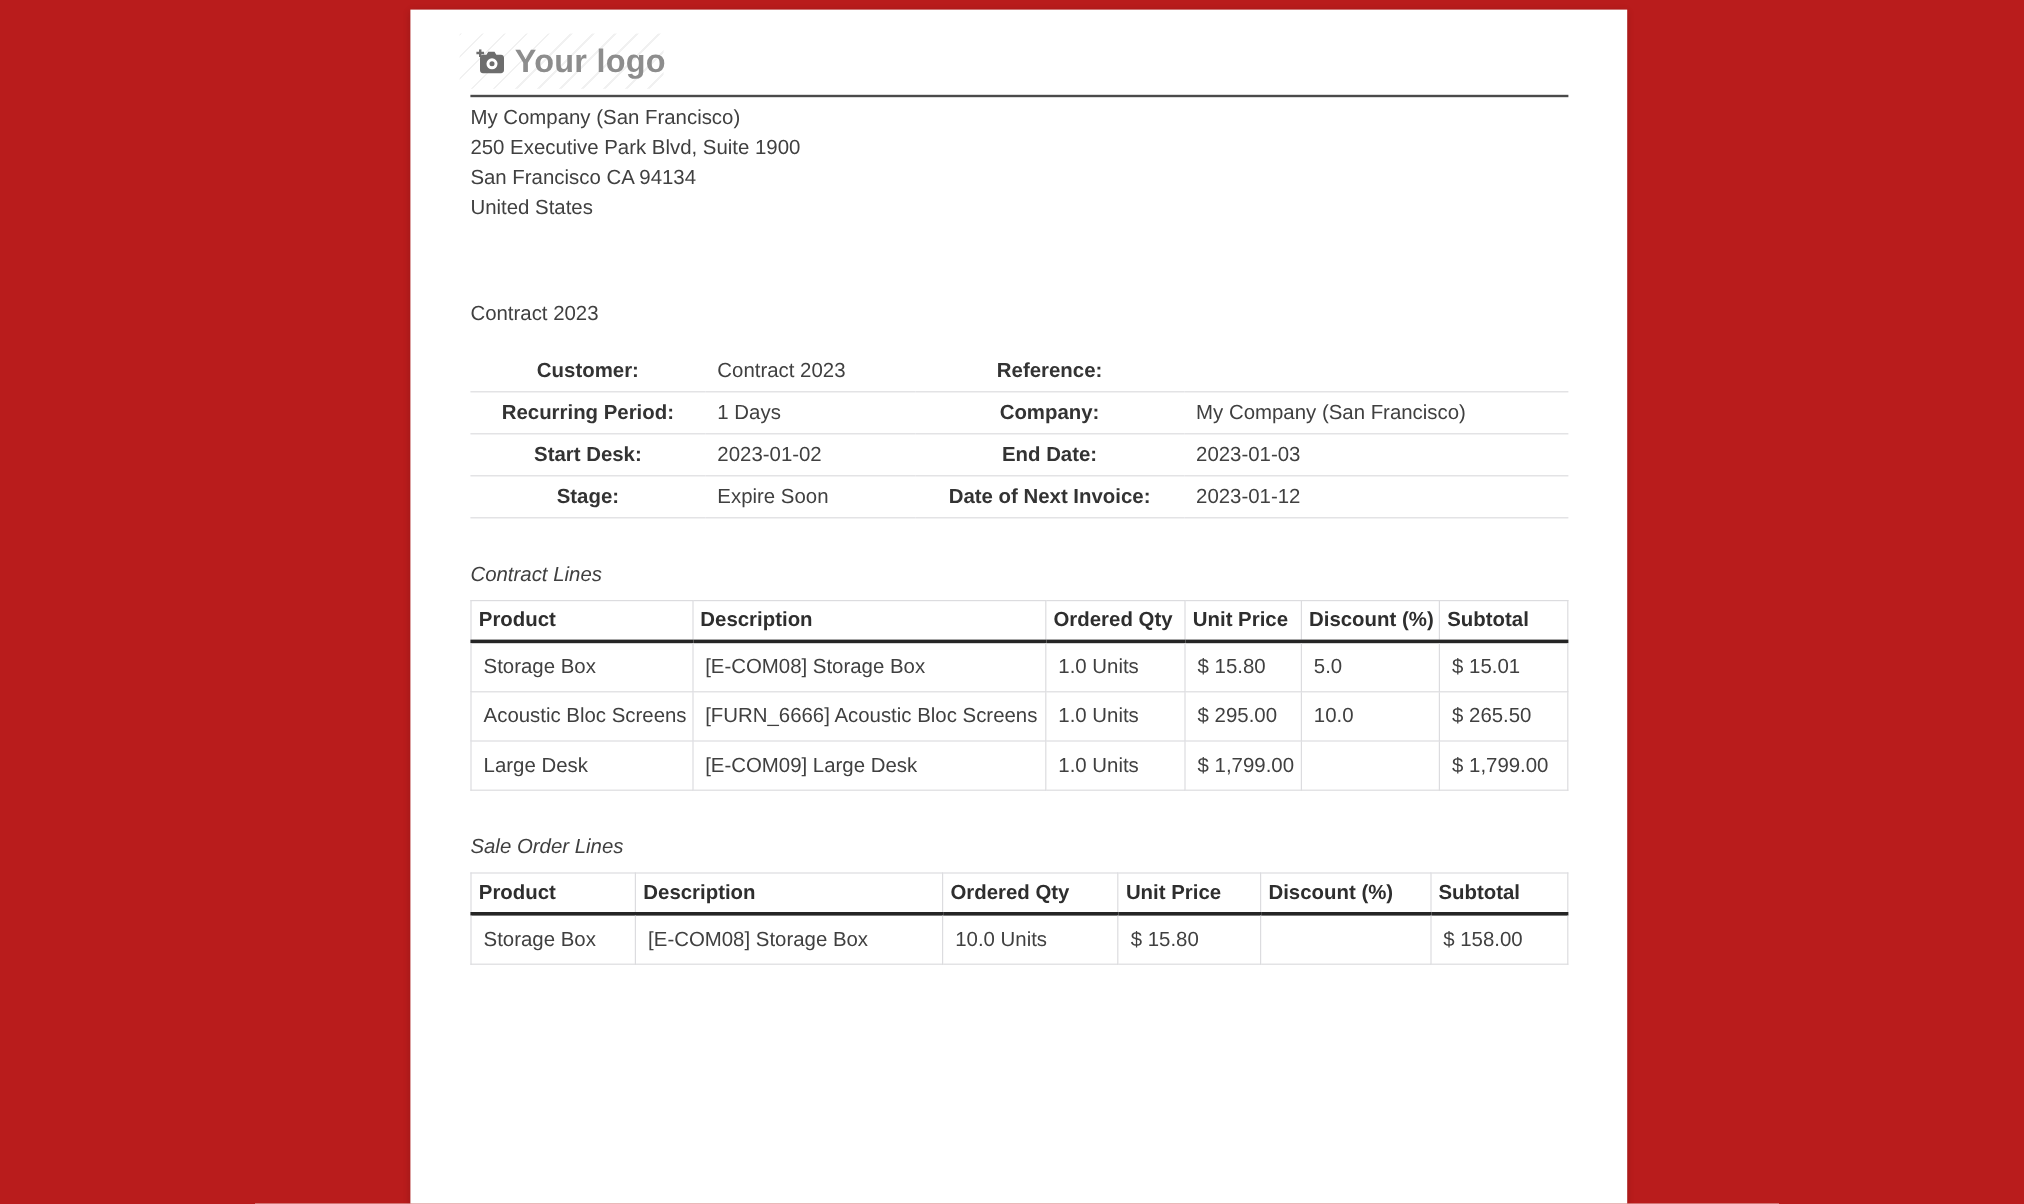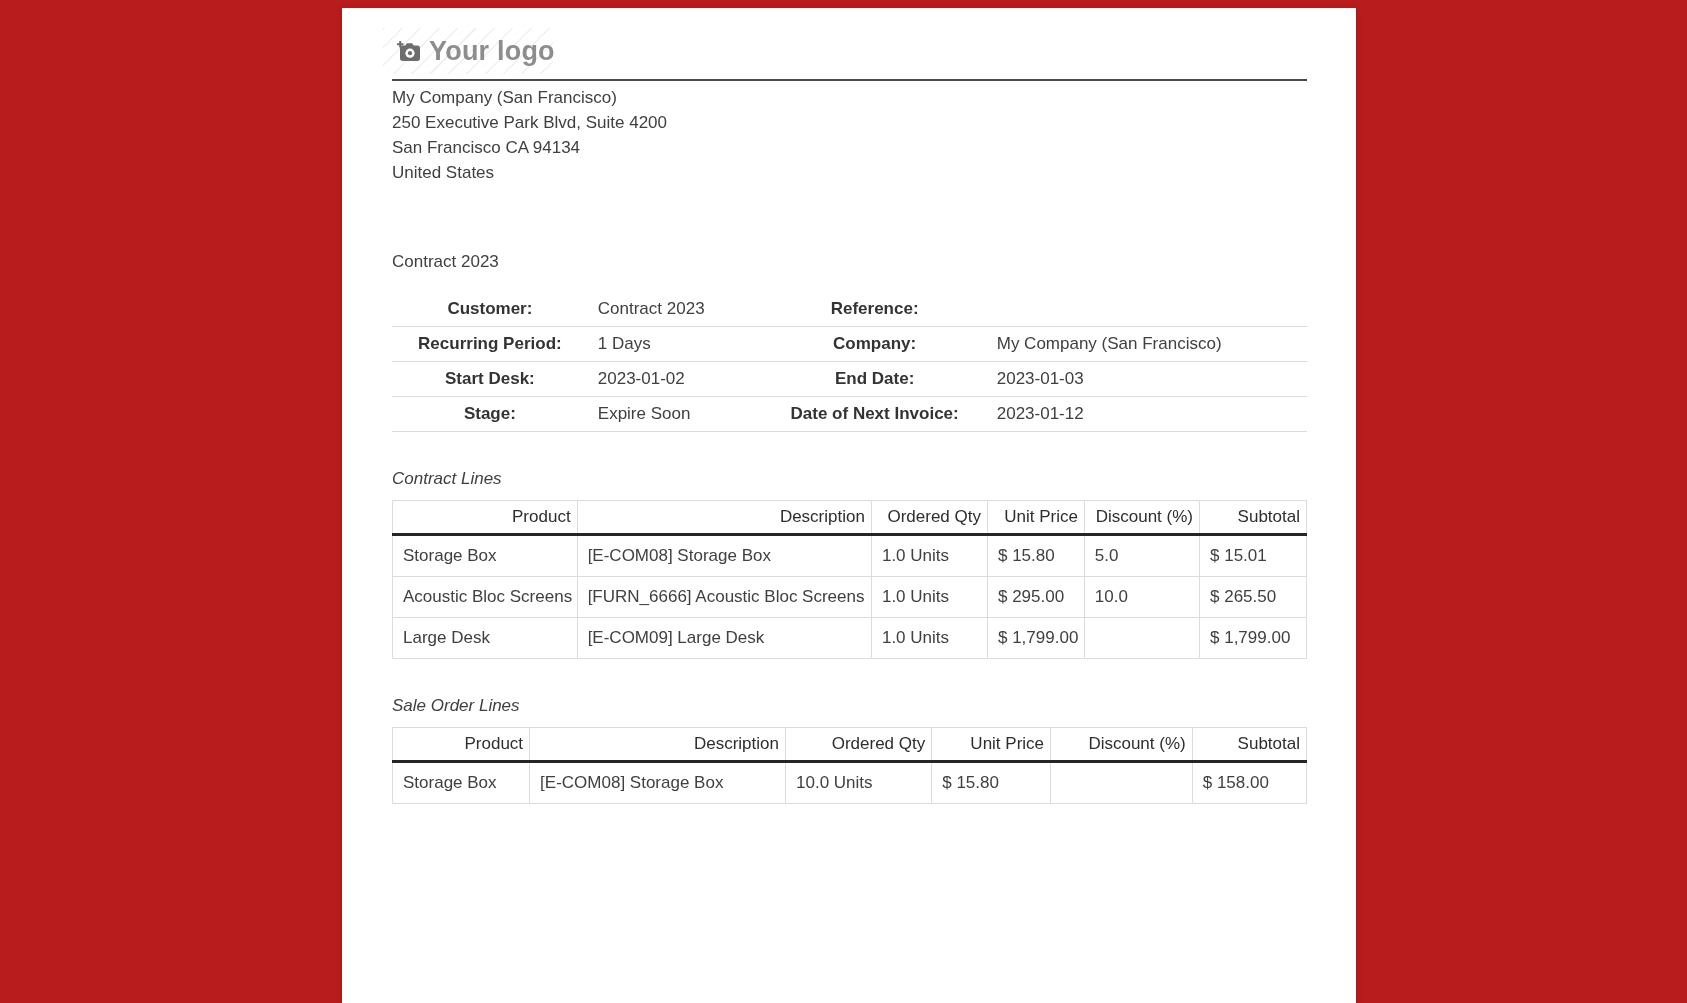--- a/index.html
+++ b/index.html
@@ -58,21 +58,21 @@
   
   .section-label{margin-top:34px;font-size:17px;line-height:25px;font-style:italic;}
   
   .lines-table{
     width:100%;border-collapse:collapse;margin-top:9px;
     font-size:17px;table-layout:fixed;
   }
   .lines-table th{
     border:1px solid #dcdcdf;
     border-bottom:3px solid #252525;
-    font-weight:normal;text-align:right;color:#2e2e2e;
+    font-weight:bold;text-align:left;color:#2e2e2e;
     padding:6px 6px;white-space:nowrap;overflow:hidden;
   }
   .lines-table td{
     border:1px solid #dcdcdf;
     padding:10px 10px;
     white-space:nowrap;overflow:hidden;margin-left:11px;
   }
 </style>
 </head>
 <body>
@@ -87,21 +87,21 @@
         <circle cx="14" cy="12.2" r="4.6" fill="#ffffff"></circle>
         <circle cx="14" cy="12.2" r="2.1" fill="#6d6d6d"></circle>
       </svg>
       <span class="logo-text">Your logo</span>
     </div>
 
     <div class="header-rule"></div>
 
     <div class="address">
       <div>My Company (San Francisco)</div>
-      <div>250 Executive Park Blvd, Suite 4200</div>
+      <div>250 Executive Park Blvd, Suite 1900</div>
       <div>San Francisco CA 94134</div>
       <div>United States</div>
     </div>
 
     <div class="doc-title">Contract 2023</div>
 
     <table class="info-table">
       <colgroup>
         <col style="width:21.4%">
           <col style="width:19.1%">

